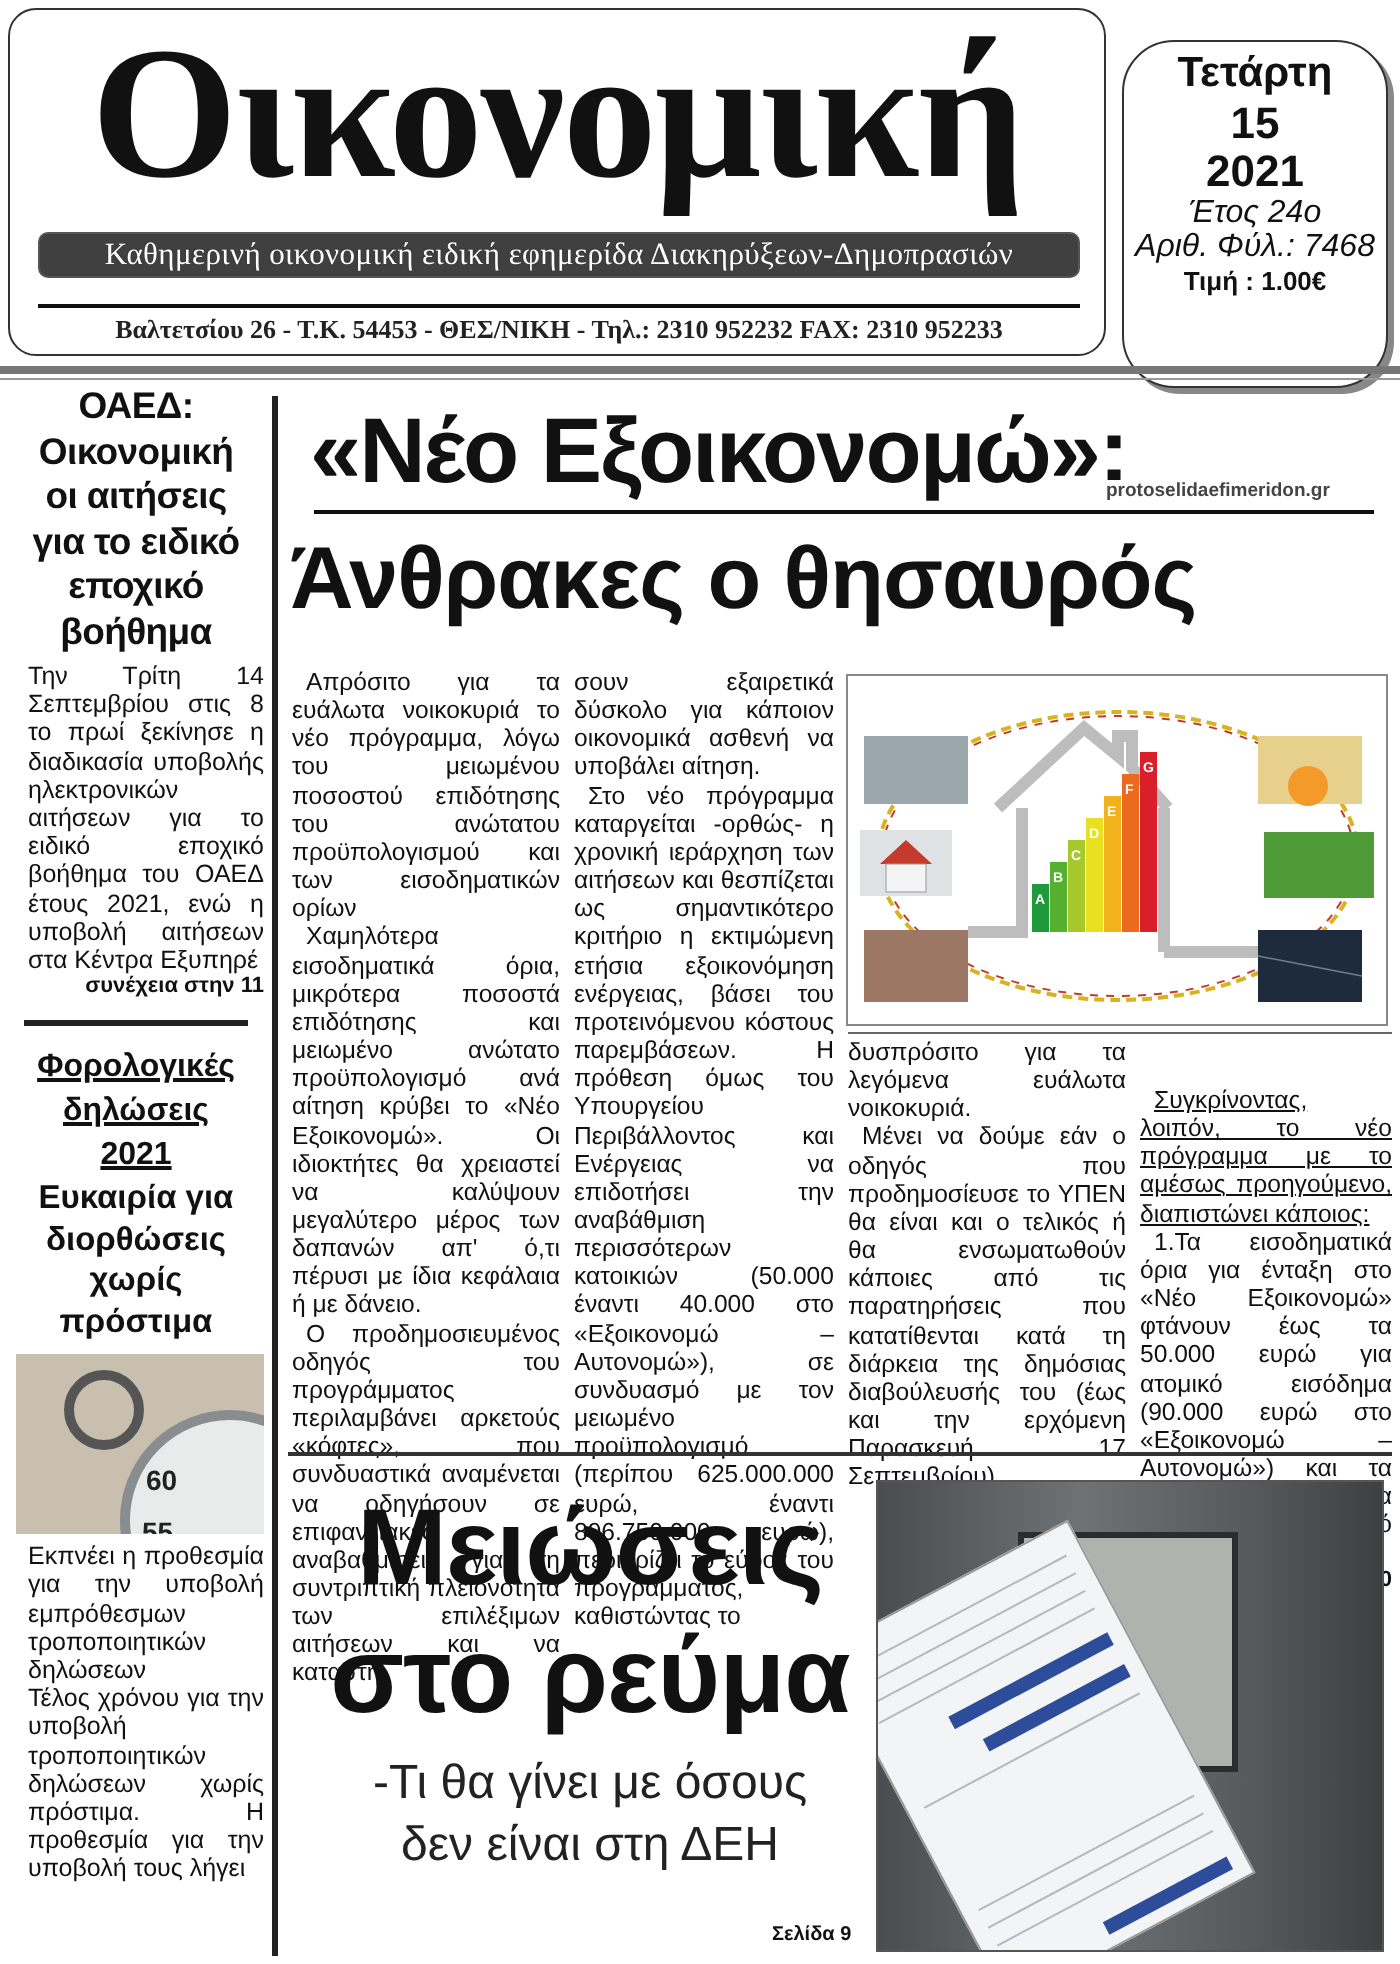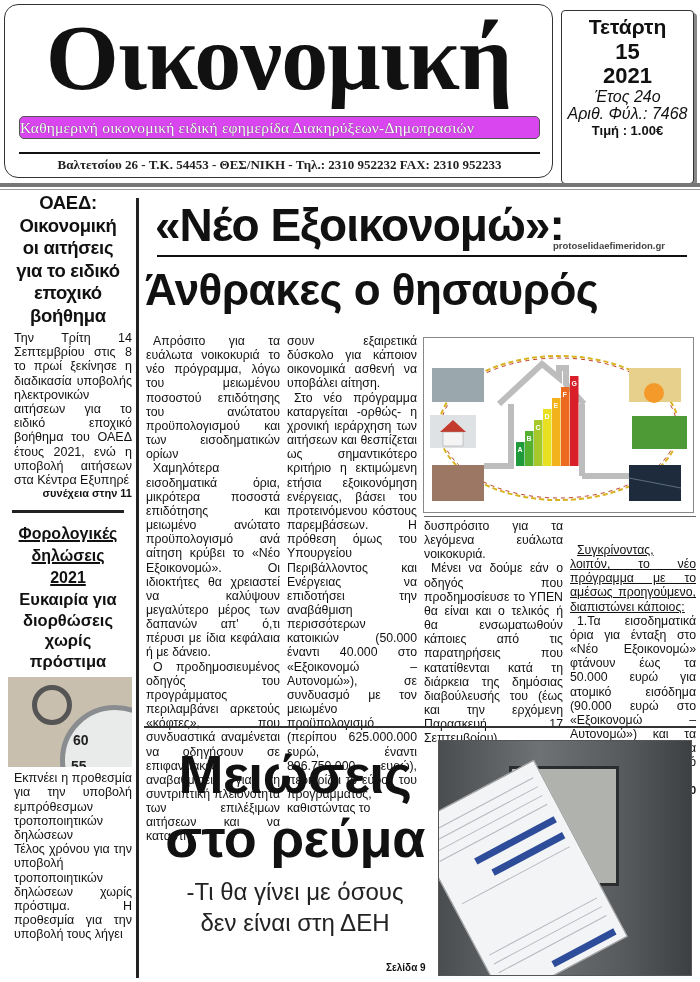--- a/index.html
+++ b/index.html
@@ -11,36 +11,36 @@
     position: absolute; left: 4px; top: 4px; width: 549px; height: 174px;
     border: 1.5px solid #333; border-radius: 14px; background: #fff;
   }
   .title {
     position: absolute; left: 0; width: 100%; top: 2px; text-align: center;
     font-family: "Liberation Serif", serif; font-weight: bold;
     font-size: 94px; letter-spacing: -1px; line-height: 100px; color: #111;
   }
   .tagline {
     position: absolute; left: 14px; right: 12px; top: 111px; height: 23px;
-    background: #d946ef; border: 1px solid #555; border-radius: 5px;
+    background: #404040; border: 1px solid #555; border-radius: 5px;
     color: #fff; font-family: "Liberation Serif", serif; font-size: 15.5px;
-    line-height: 21px; letter-spacing: 0.2px;
+    text-align: center; line-height: 21px; letter-spacing: 0.2px;
     text-shadow: 0 0 1px #333;
   }
   .mast-rule {
     position: absolute; left: 14px; right: 12px; top: 147px; height: 2px; background: #111;
   }
   .address {
     position: absolute; left: 14px; right: 12px; top: 152px; font-family: "Liberation Serif", serif;
     font-weight: bold; font-size: 13px; text-align: center; color: #222;
   }
 
   .datebox {
-    position: absolute; left: 561px; top: 10px; width: 133px; height: 174px;
-    border: 1.5px solid #333; border-radius: 4px; text-align: center; background: #fff;
+    position: absolute; left: 561px; top: 20px; width: 133px; height: 174px;
+    border: 1.5px solid #333; border-radius: 26px; text-align: center; background: #fff;
     box-shadow: 3px 3px 0 #888;
   }
   .datebox .d1 { font-weight: bold; font-size: 21px; margin-top: 3px; line-height: 26px; }
   .datebox .d2 { font-weight: bold; font-size: 22px; line-height: 24px; }
   .datebox .d3 { font-weight: bold; font-size: 21px; line-height: 26px; }
   .datebox .d4 { font-weight: bold; font-size: 22px; line-height: 24px; }
   .datebox .it { font-style: italic; font-size: 16px; line-height: 17px; }
   .datebox .pr { font-weight: bold; font-size: 13px; line-height: 17px; }
 
   .top-rule { position: absolute; left: 0; right: 0; top: 183px; height: 4px; background: #777; }

